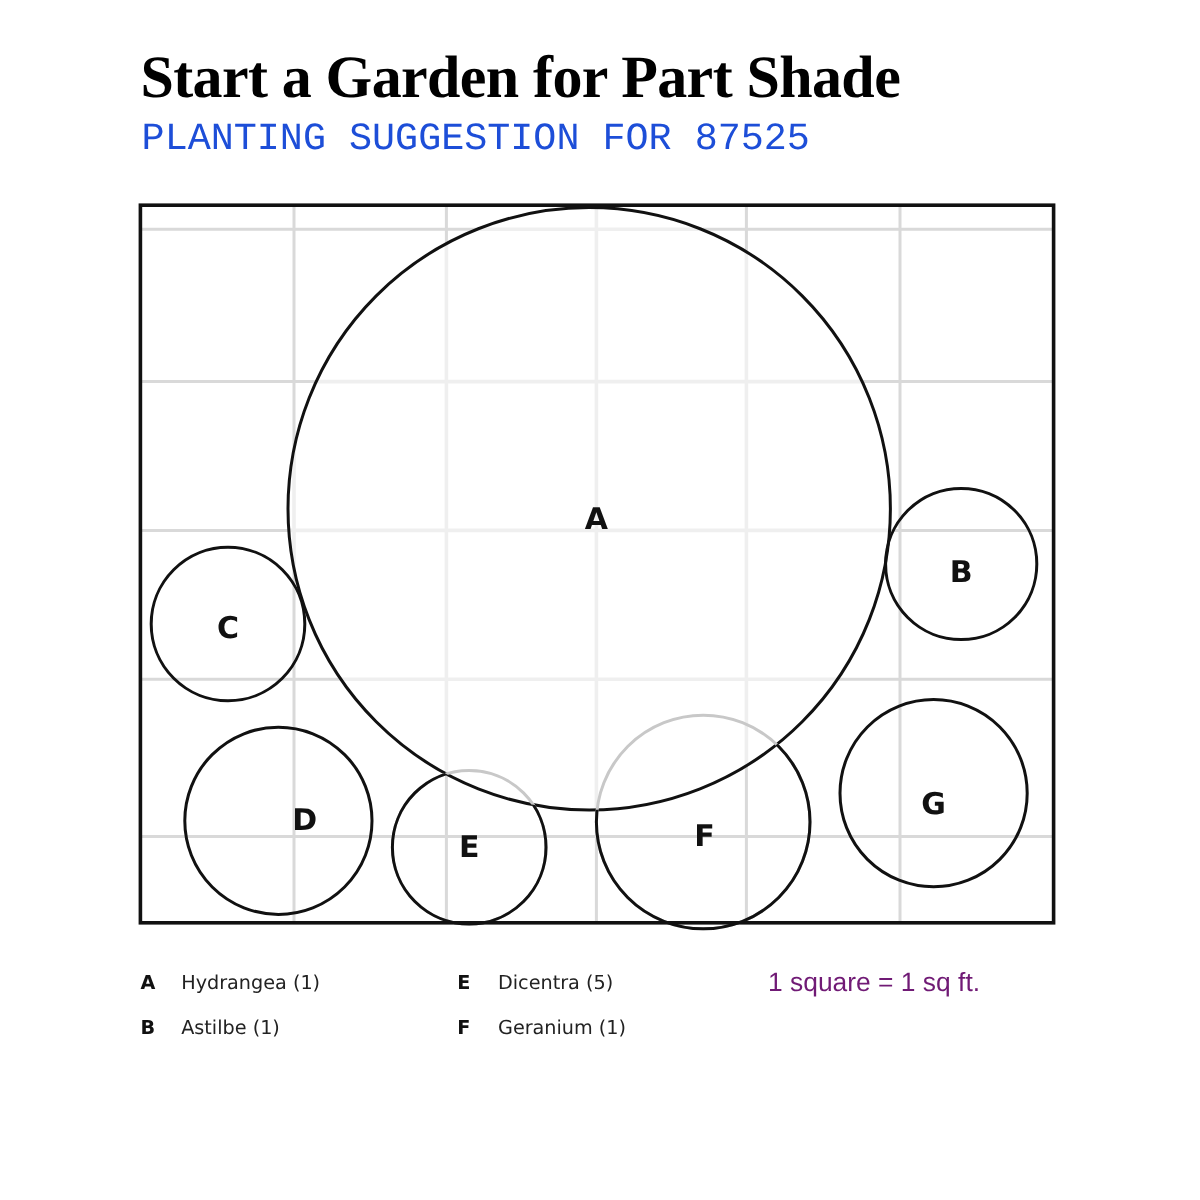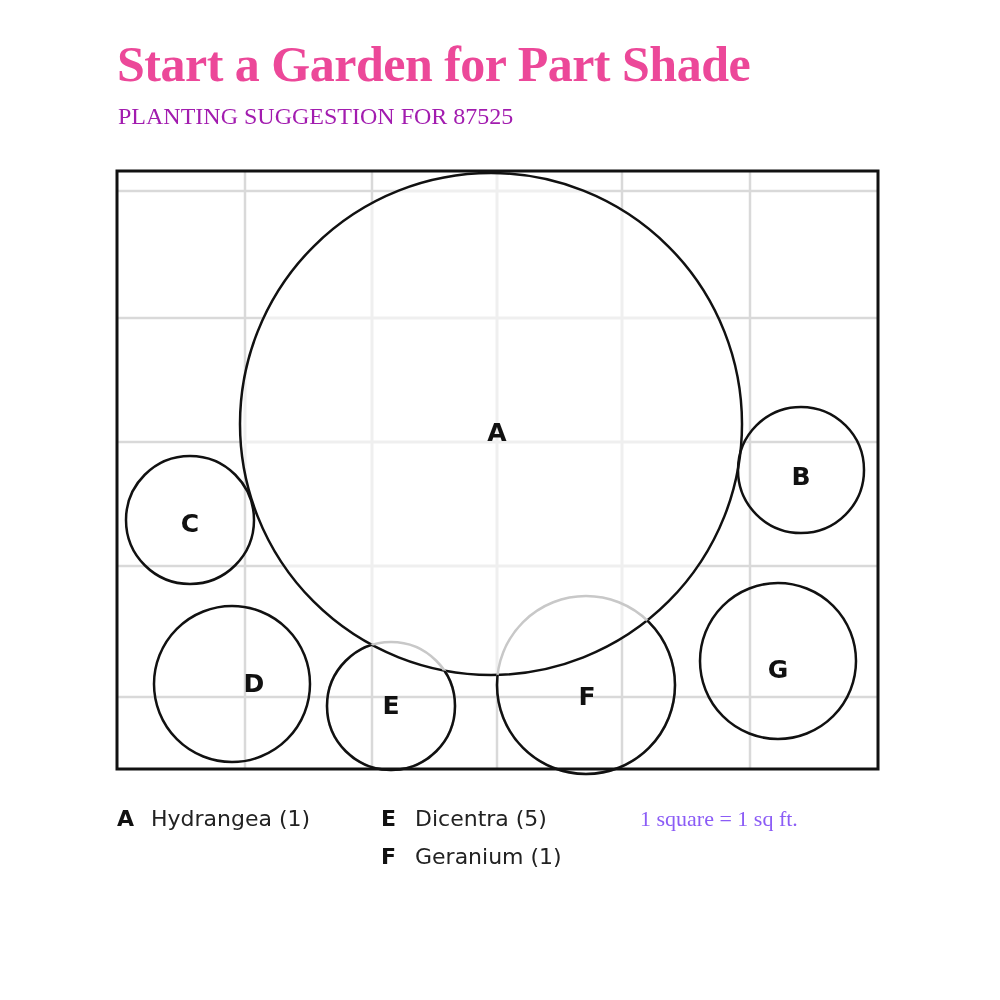--- a/index.html
+++ b/index.html
@@ -1,23 +1,23 @@
 <!DOCTYPE html>
 <html><head>
 <meta charset="utf-8">
 <style>
   html, body { margin:0; padding:0; background:#ffffff; }
   body { width:1000px; height:1000px; position:relative; overflow:hidden; font-family:"DejaVu Sans", sans-serif; color:#111; }
-  .title { position:absolute; left:117px; top:34px; font-family:"Liberation Serif", serif; font-weight:bold; font-size:50px; letter-spacing:-0.5px; color:#ec4899; margin:0; line-height:60px; }
-  .subtitle { position:absolute; left:118px; top:98px; font-family:Liberation Serif, serif; font-size:24px; color:#a21caf; line-height:36px; letter-spacing:0px; }
+  .title { position:absolute; left:117px; top:34px; font-family:"Liberation Serif", serif; font-weight:bold; font-size:50px; letter-spacing:-0.5px; color:#000000; margin:0; line-height:60px; }
+  .subtitle { position:absolute; left:118px; top:98px; font-family:Liberation Mono, monospace; font-size:32px; color:#1d4ed8; line-height:36px; letter-spacing:0px; }
   svg.plan { position:absolute; left:0; top:0; }
-  .legend { position:absolute; top:803px; font-family:"DejaVu Sans", sans-serif; font-size:22px; color:#222; }
+  .legend { position:absolute; top:803px; font-family:"DejaVu Sans", sans-serif; font-size:16px; color:#222; }
   .legend .row { height:37.5px; line-height:32px; white-space:nowrap; }
   .legend .key { display:inline-block; width:34px; font-weight:bold; color:#111; }
-  .scale { position:absolute; left:640px; top:803px; font-family:Liberation Serif, serif; font-size:22px; color:#8b5cf6; line-height:32px; }
+  .scale { position:absolute; left:640px; top:803px; font-family:Liberation Sans, sans-serif; font-size:22px; color:#701a75; line-height:32px; }
 </style>
 </head>
 <body>
 
 <h1 class="title">Start a Garden for Part Shade</h1>
 <div class="subtitle">PLANTING SUGGESTION FOR 87525</div>
 
 <svg class="plan" width="1000" height="1000" viewBox="0 0 1000 1000" xmlns="http://www.w3.org/2000/svg">
   <g id="grid">
       <defs>
@@ -92,20 +92,21 @@
       <g>
         <circle cx="778" cy="661" r="78" fill="none" stroke="#111" stroke-width="2.5"></circle>
         <text x="778" y="678" text-anchor="middle" font-family="DejaVu Sans, sans-serif" font-weight="bold" font-size="25" fill="#111">G</text>
       </g>
     </g>
   <rect id="border" fill="none" stroke="#111" stroke-width="3" x="117" y="171" width="761" height="598"></rect>
 </svg>
 
 <div class="legend" style="left:117px;">
   <div class="row"><span class="key">A</span><span>Hydrangea (1)</span></div>
+  <div class="row"><span class="key">B</span><span>Astilbe (1)</span></div>
 </div>
 
 <div class="legend" style="left:381px;">
   <div class="row"><span class="key">E</span><span>Dicentra (5)</span></div>
   <div class="row"><span class="key">F</span><span>Geranium (1)</span></div>
 </div>
 
 <div class="scale">1 square = 1 sq ft.</div>
 
 </body></html>

